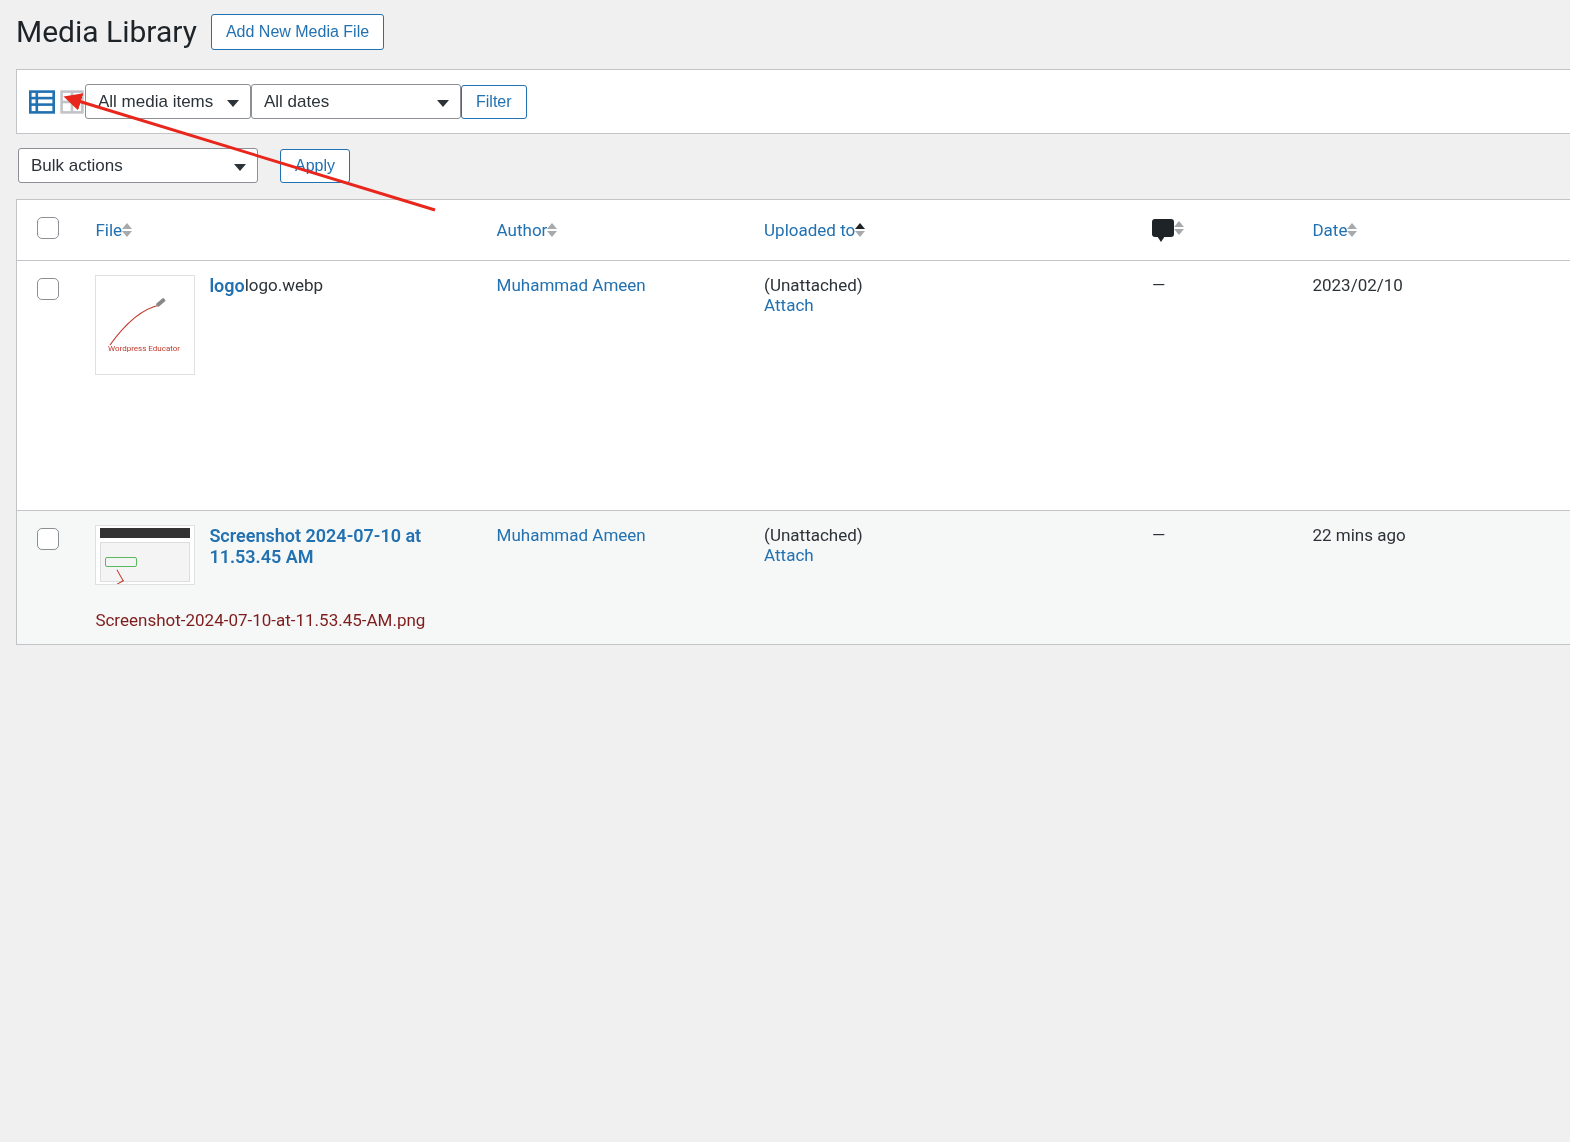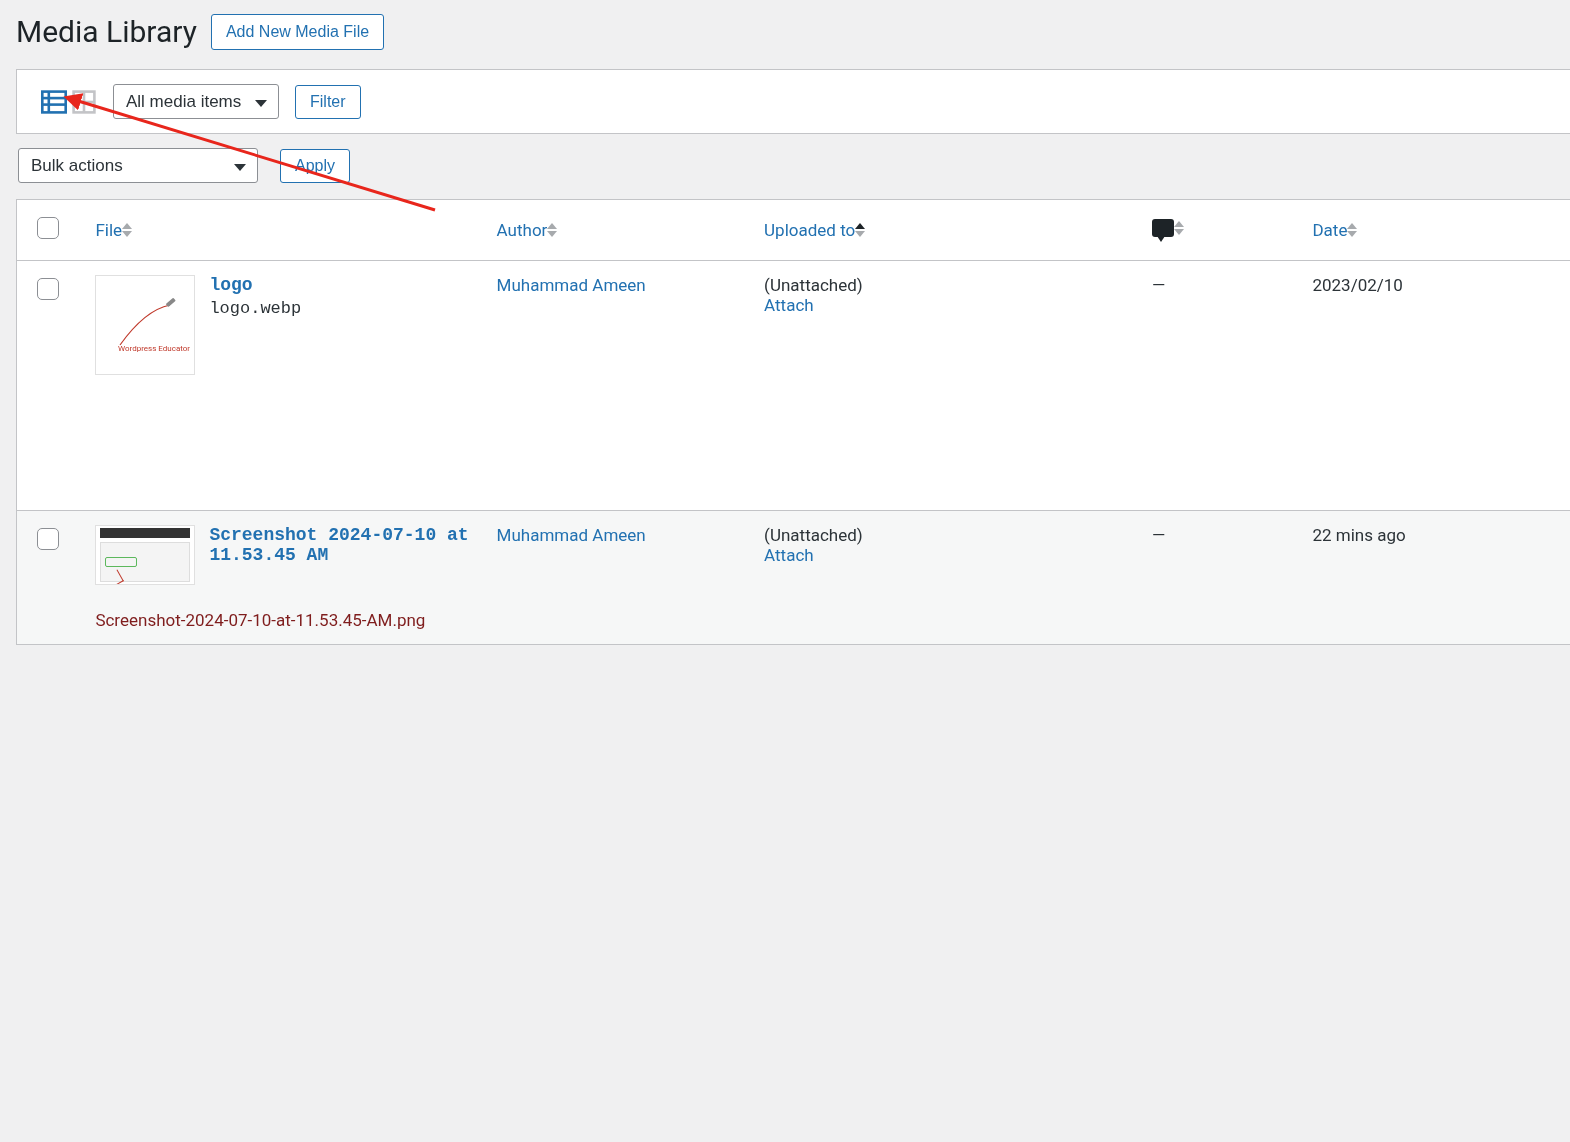--- a/index.html
+++ b/index.html
@@ -33,24 +33,23 @@
     background: #fff;
     padding: 8px 14px;
     font-size: 16px;
     border-radius: 3px;
     cursor: pointer;
   }
   .filter-bar {
     background: #fff;
     border: 1px solid #c3c4c7;
     border-right: none;
-    padding: 14px 24px;
-    display: flex;
-    align-items: center;
-    gap: 16px;
+    padding: 14px 12px;
+    display: flex;
+    align-items: center;
   }
   .view-switch {
     display: flex;
     gap: 4px;
     align-items: center;
   }
   .view-icon {
     width: 26px;
     height: 26px;
     cursor: pointer;
@@ -155,21 +154,21 @@
     background: #fff;
   }
   .file-cell { width: 300px; }
   .file-wrap { display: flex; gap: 14px; }
   .thumb {
     width: 100px; height: 100px;
     background: #fff;
     border: 1px solid #e0e0e0;
     display: flex;
     align-items: center;
-    justify-content: flex-end;
+    justify-content: flex-start;
     font-size: 9px;
     color: #c0392b;
     text-align: center;
     padding: 4px;
     flex-shrink: 0;
     overflow: hidden;
   }
   .thumb.short { height: 60px; }
   .thumb .thumb-inner-bar {
     width: 100%; height: 10px; background: #333; margin-bottom: 4px;
@@ -198,21 +197,21 @@
   .file-title { color: #2271b1; font-weight: 600; font-size: 18px; margin-bottom: 4px; cursor: pointer;}
   .file-name { color: #2c3338; font-size: 17px; }
   .author-cell { width: 200px; }
   .author-cell a { color: #2271b1; text-decoration: none; cursor:pointer;}
   .uploaded-cell { width: 290px; }
   .uploaded-cell .status { color: #2c3338; }
   .uploaded-cell .attach { color: #2271b1; cursor: pointer; display: inline-block; margin-top: 0;}
   .comments-cell { width: 120px; text-align: left;}
   .comments-cell .dash { color: #2c3338; }
   .date-cell { width: 200px; }
-  .col-file-title { display:flex; flex-direction:column;font-family:Liberation Mono, monospace; }
+  .col-file-title { display:flex; flex-direction:row; }
   .row1 .file-cell { height: 250px; }
   .annotation-arrow {
     position: absolute;
     pointer-events: none;
     z-index: 100;
   }
   .container { position: relative; }
   .filename-below {
     margin-top: 25px;
     font-size: 17px;
@@ -272,20 +271,25 @@
           <line x1="10" y1="2" x2="10" y2="18" stroke="#c3c4c7" stroke-width="2"></line>
           <line x1="2" y1="10" x2="18" y2="10" stroke="#c3c4c7" stroke-width="2"></line>
         </svg>
       </span>
     </div>
     <div class="select-wrap">
       <select class="select">
         <option>All media items</option>
       </select>
     </div>
+    <div class="select-wrap">
+      <select class="select" style="width:210px;">
+        <option>All dates</option>
+      </select>
+    </div>
     <button class="btn-outline" style="padding:7px 14px;">Filter</button>
   </div>
 
   <div class="bulk-row">
     <div class="select-wrap">
       <select class="select bulk-select">
         <option>Bulk actions</option>
       </select>
     </div>
     <button class="btn-outline" style="padding:7px 14px;">Apply</button>

